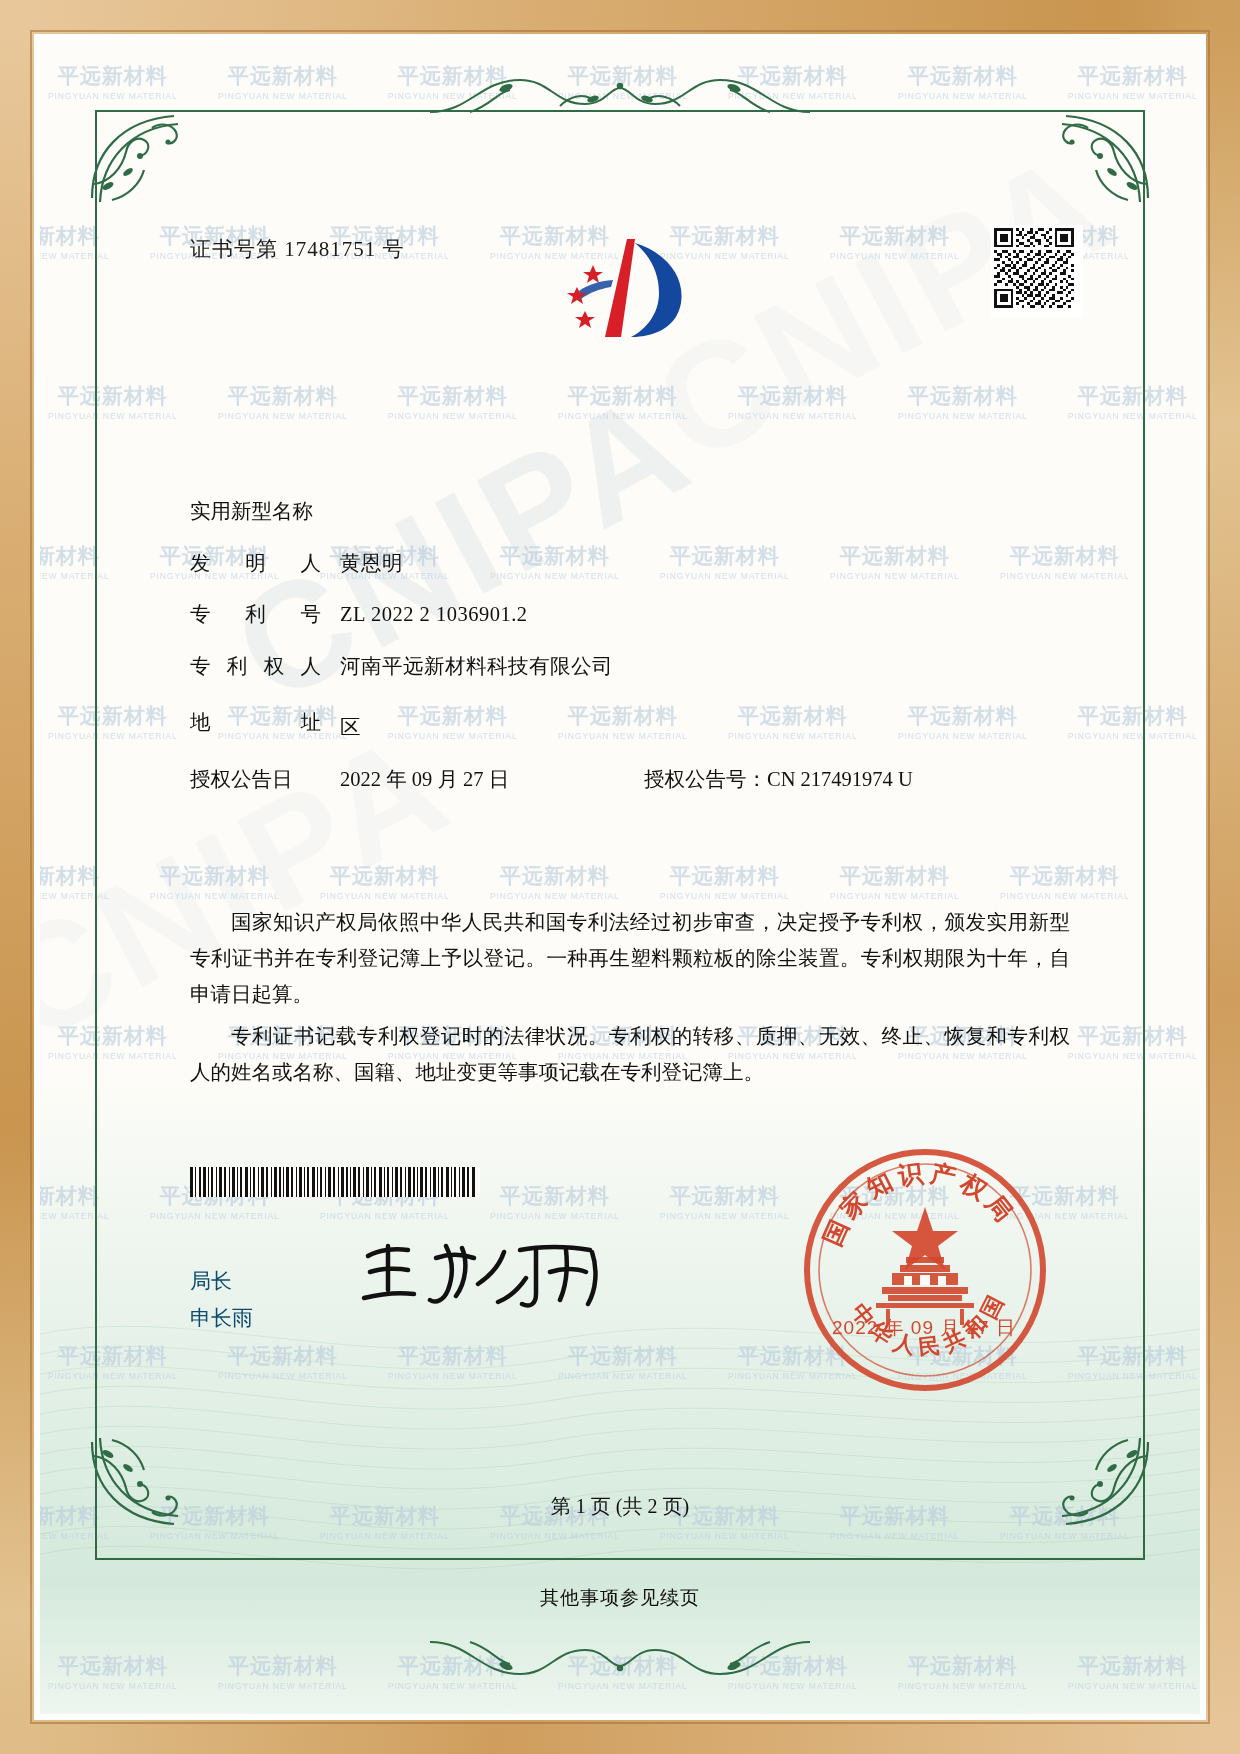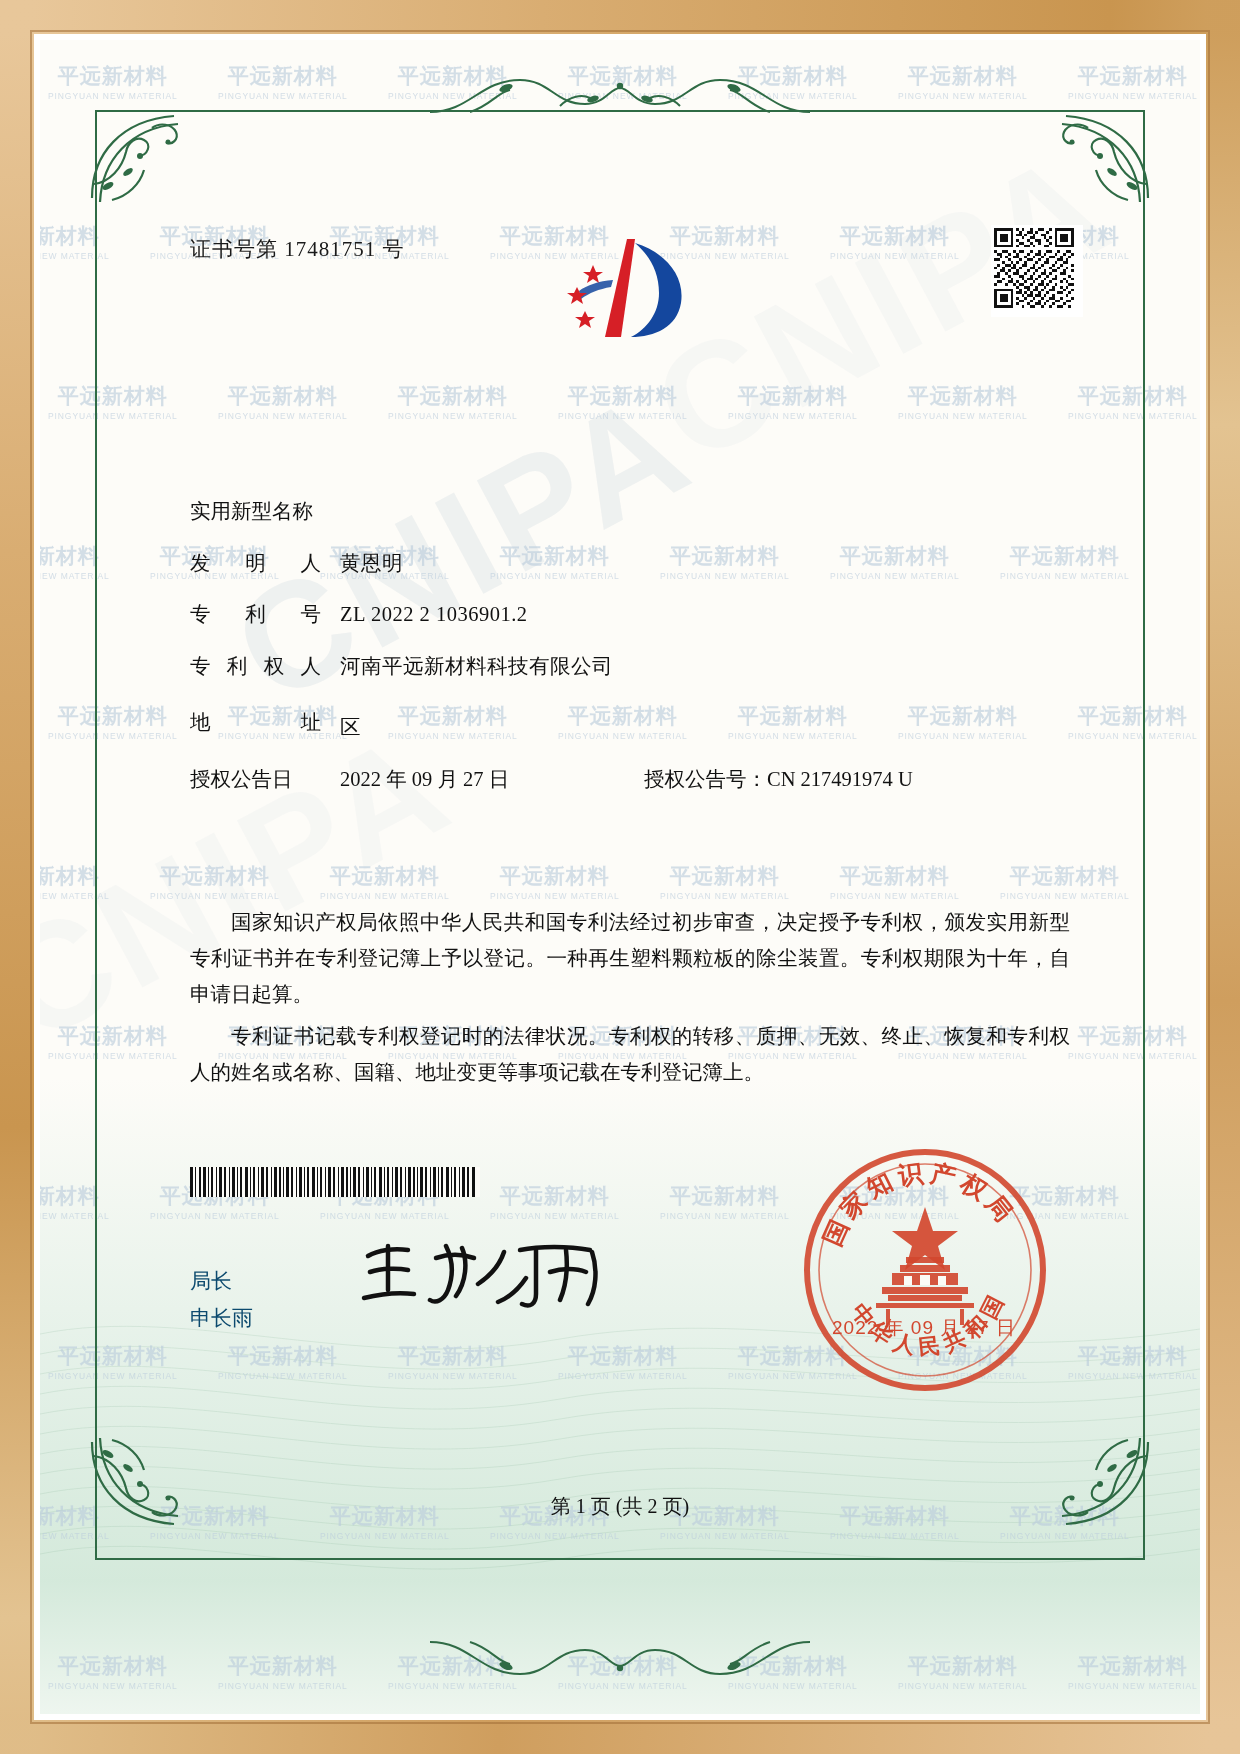--- a/index.html
+++ b/index.html
@@ -1180,15 +1180,16 @@
           <text fill="#d2472e" font-size="22" font-family="'Liberation Sans', sans-serif" font-weight="700" letter-spacing="6">
             <textPath href="#sealTextPathBottom" startOffset="16%">中华人民共和国</textPath>
           </text>
         </svg>
       </div>
       <div class="seal-date">2022 年 09 月 27 日</div>
 
       <div class="page-no">第 1 页 (共 2 页)</div>
     </div>
 
+    <div class="footer-note">其他事项参见续页</div>
 
   </div>
 </div>
 
 </body></html>

